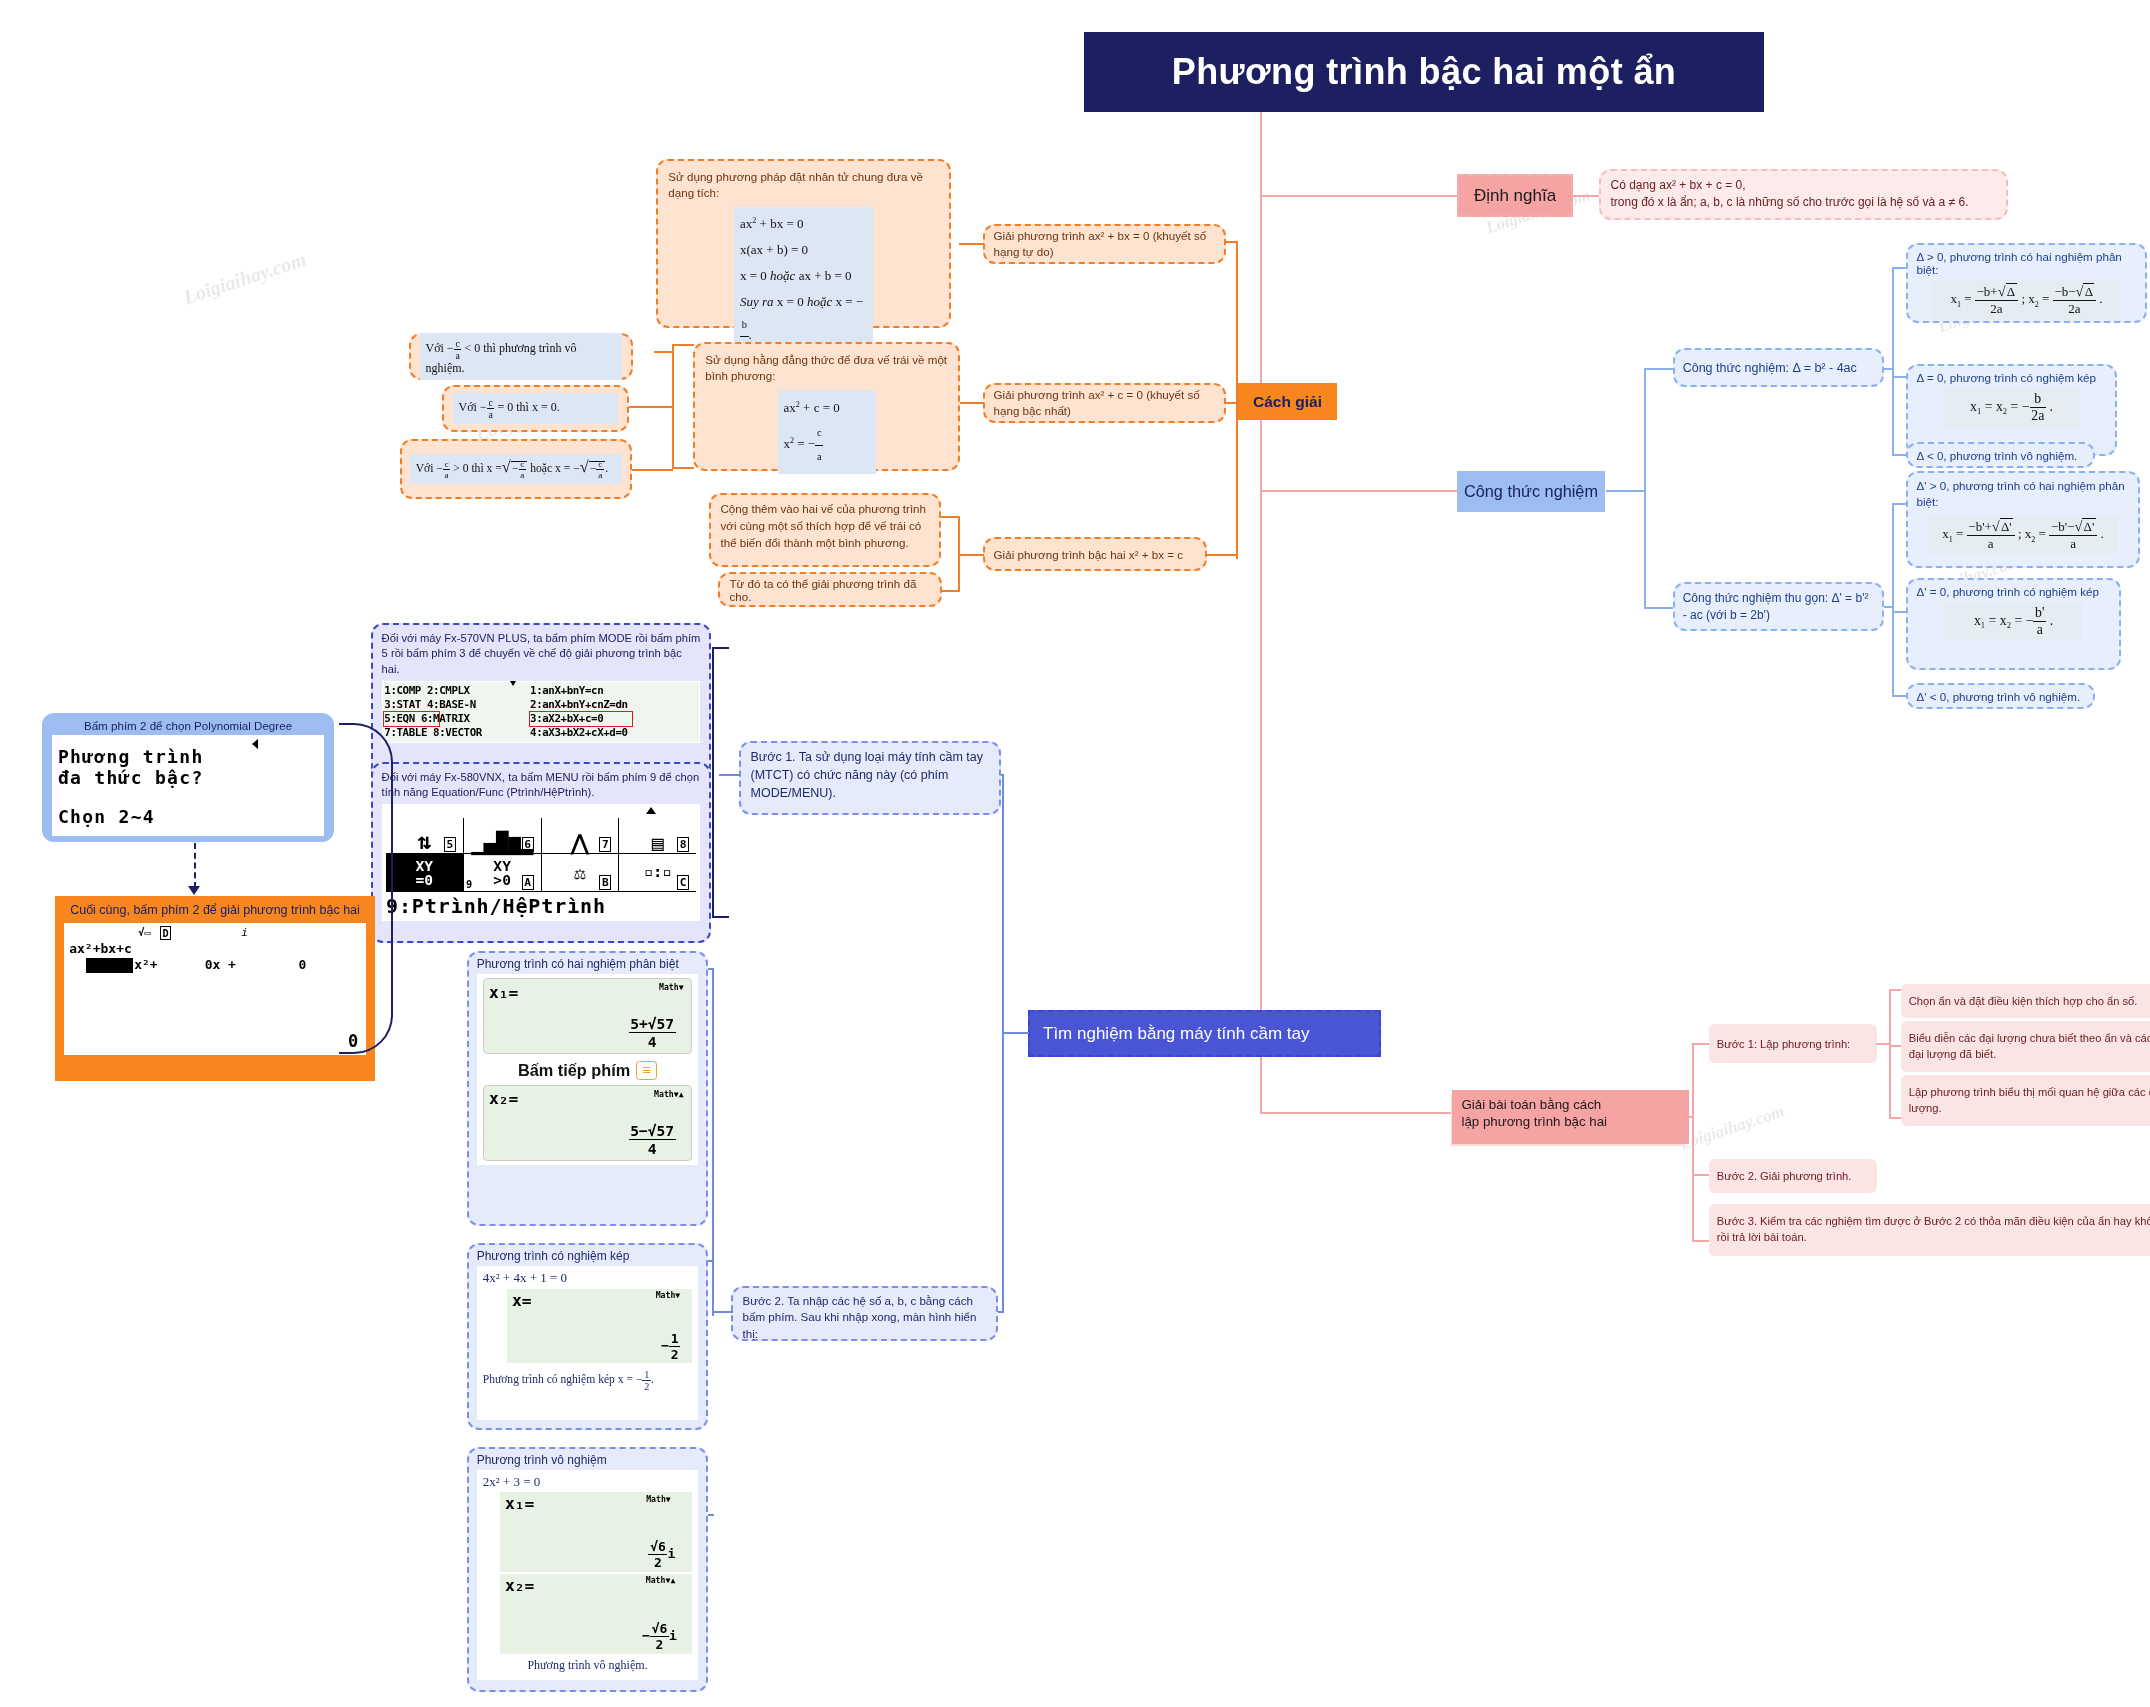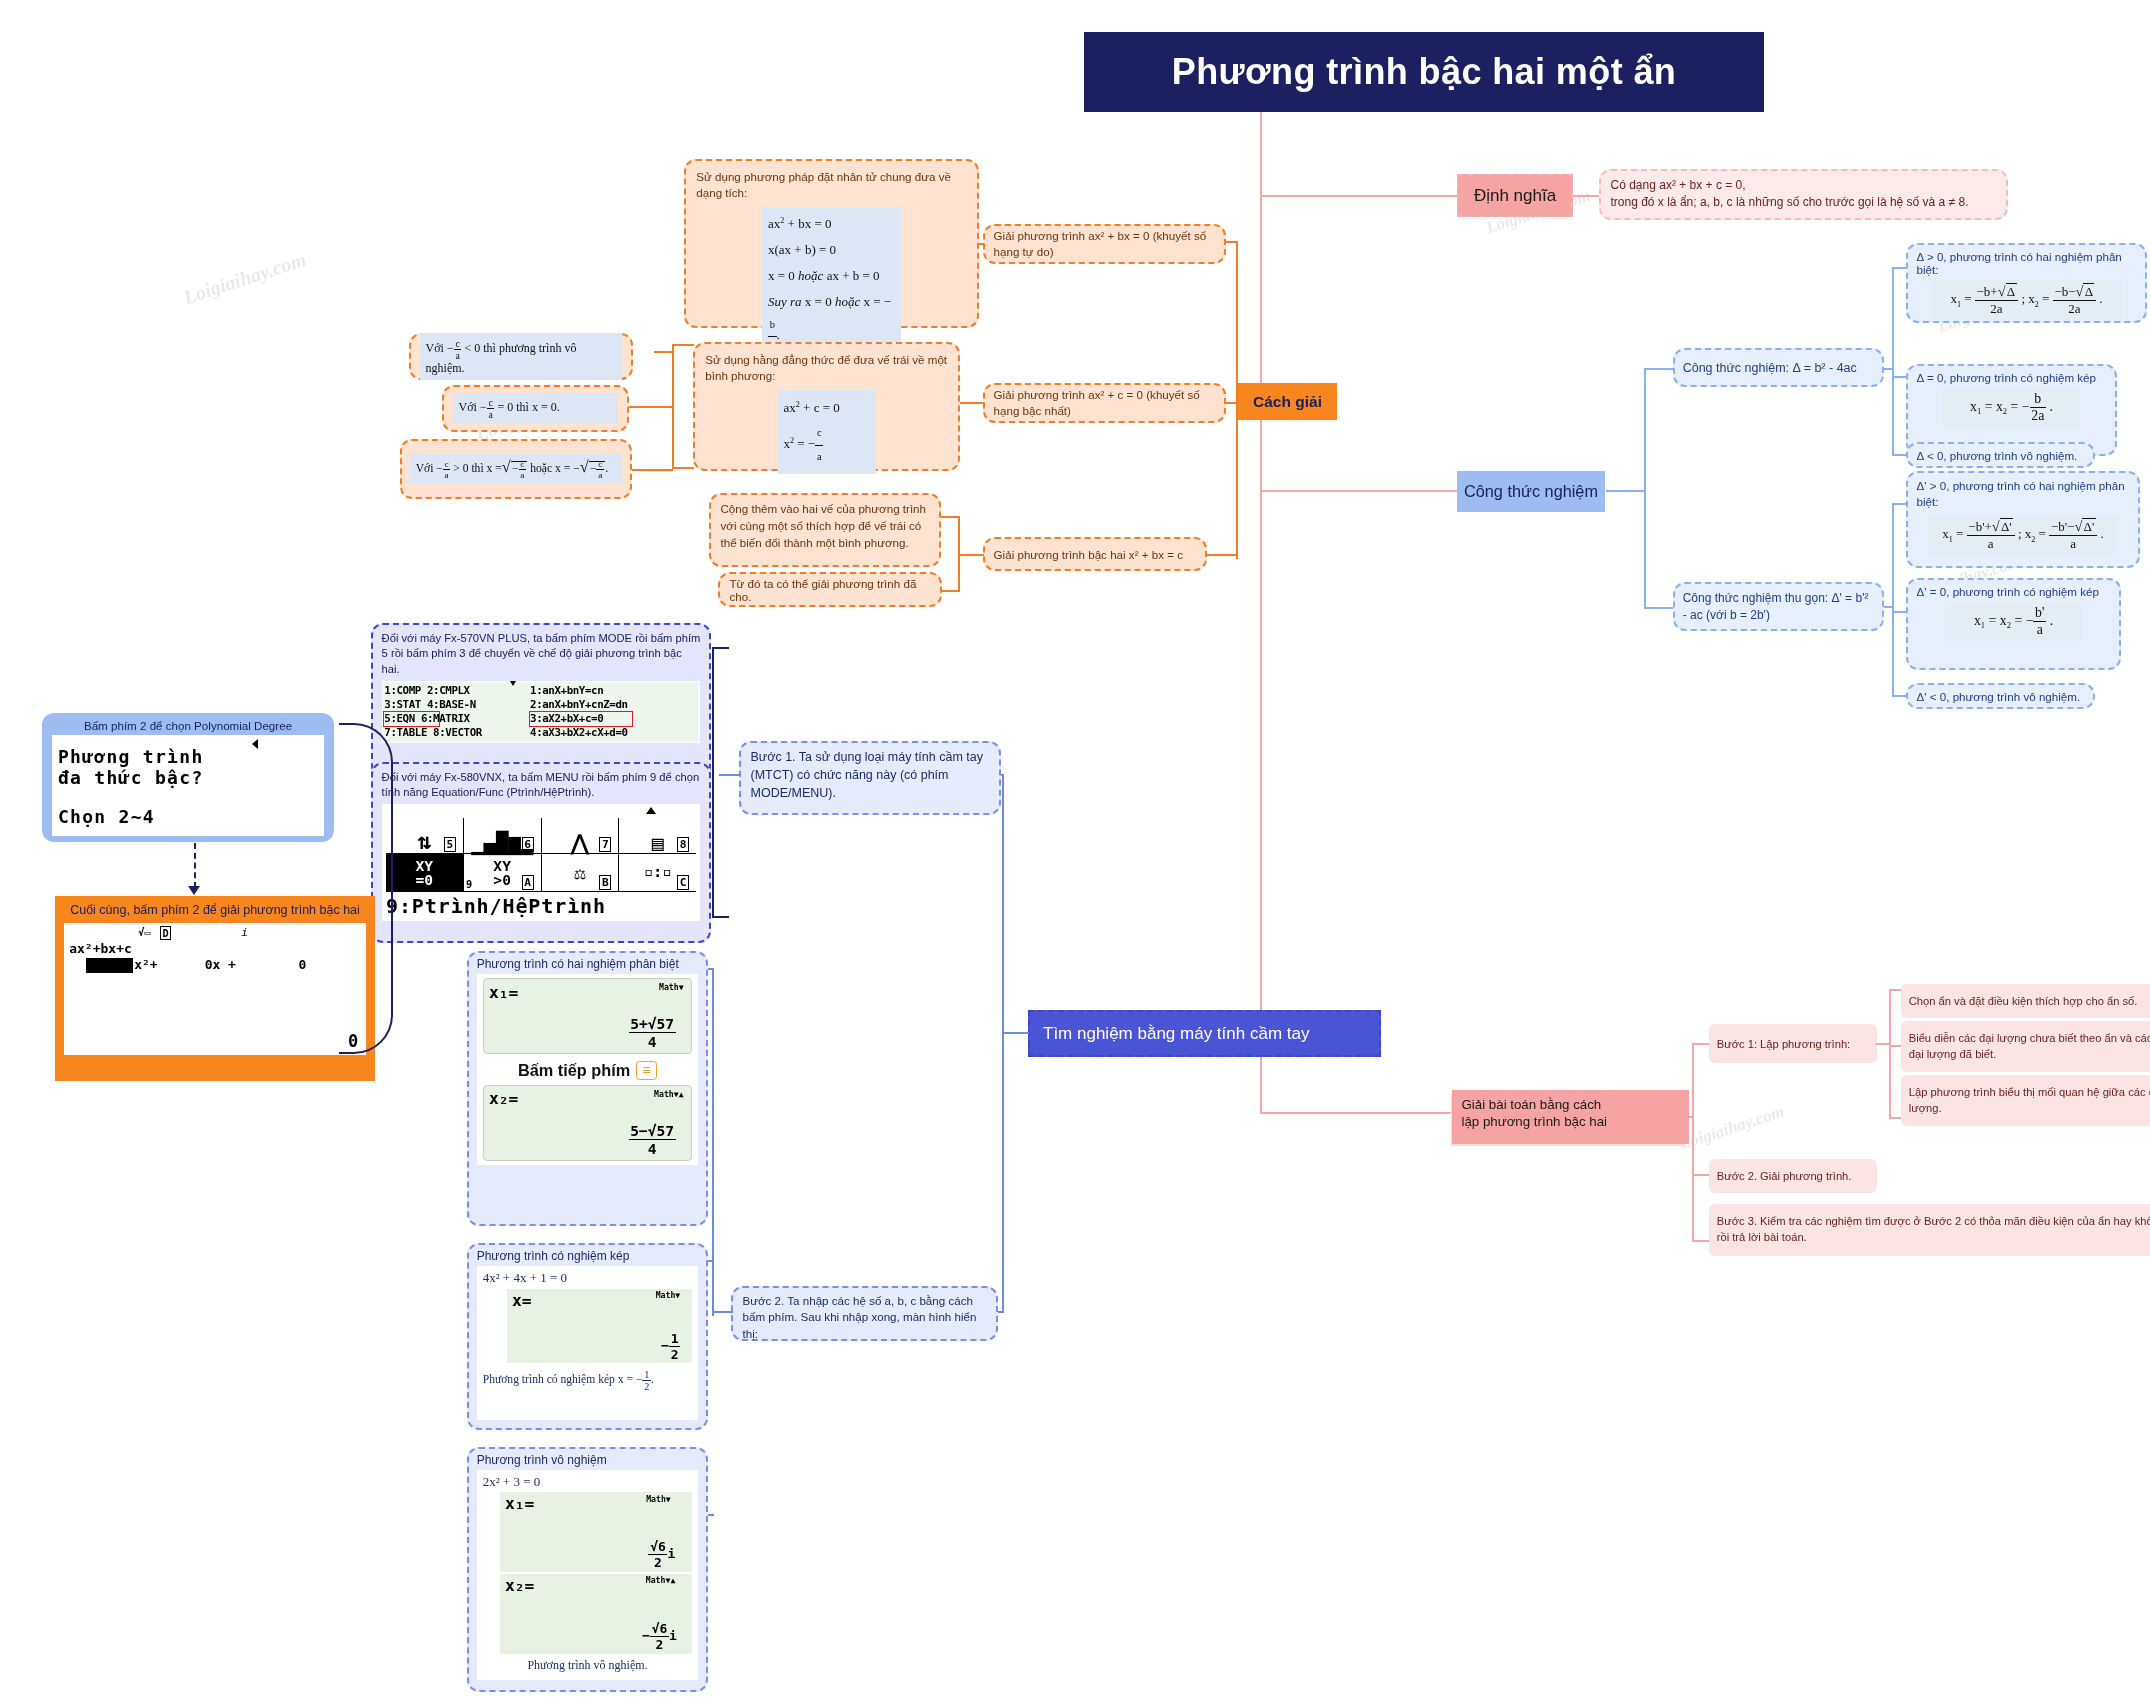--- a/index.html
+++ b/index.html
@@ -82,39 +82,39 @@
   <div class="ln pinkc" style="left:1260px;top:112px;width:2.2px;height:86px;"></div>
   <div class="ln pinkc" style="left:1260px;top:196px;width:2.2px;height:916px;"></div>
 
   <div class="ln pinkc" style="left:1260px;top:195px;width:198px;height:2.2px;"></div>
   <div class="node sq pink-solid" style="left:1457px;top:174px;width:116px;height:43px;display:flex;align-items:center;justify-content:center;">
     <span class="txt" style="font-size:17px;">Định nghĩa</span>
   </div>
   <div class="ln pinkc" style="left:1573px;top:195px;width:26px;height:2.2px;"></div>
   <div class="node rb pink-soft" style="left:1599px;top:169px;width:409px;height:51px;padding:6px 9.5px;">
     <div class="txt" style="font-size:12px;line-height:1.45;">Có dạng ax² + bx + c = 0,</div>
-    <div class="txt" style="font-size:12px;line-height:1.45;">trong đó x là ẩn; a, b, c là những số cho trước gọi là hệ số và a ≠ 8.</div>
+    <div class="txt" style="font-size:12px;line-height:1.45;">trong đó x là ẩn; a, b, c là những số cho trước gọi là hệ số và a ≠ 6.</div>
   </div>
 
   <div class="ln pinkc" style="left:1260px;top:400px;width:0px;height:0px;"></div>
   <div class="ln orangec" style="left:1239px;top:400px;width:47px;height:2.2px;"></div>
   <div class="node sq or-solid" style="left:1238px;top:383px;width:99px;height:37px;display:flex;align-items:center;justify-content:center;">
     <span class="txt" style="font-size:15.5px;font-weight:bold;">Cách giải</span>
   </div>
 
   <div class="ln orangec" style="left:1236px;top:241px;width:2.2px;height:318px;"></div>
   <div class="ln orangec" style="left:1118px;top:241px;width:120px;height:2.2px;"></div>
   <div class="ln orangec" style="left:1118px;top:402px;width:120px;height:2.2px;"></div>
   <div class="ln orangec" style="left:1118px;top:554px;width:120px;height:2.2px;"></div>
 
   <div class="node rb or-soft" style="left:983px;top:224px;width:243px;height:40px;padding:4.3px 8.6px;display:flex;align-items:center;">
     <span class="txt" style="font-size:11.6px;line-height:1.35;">Giải phương trình ax² + bx = 0 (khuyết số hạng tự do)</span>
   </div>
   <div class="ln orangec" style="left:959px;top:243px;width:25px;height:2.2px;"></div>
-  <div class="node rb or-soft" style="left:684px;top:159px;width:295px;height:169px;padding:7.7px 10.3px;">
+  <div class="node rb or-soft" style="left:656px;top:159px;width:295px;height:169px;padding:7.7px 10.3px;">
     <div class="txt" style="font-size:11.6px;line-height:1.45;">Sử dụng phương pháp đặt nhân tử chung đưa về dạng tích:</div>
     <div class="eqbox" style="width:127px;font-size:13px;line-height:2.0;text-align:left;">
       <div>ax<sup>2</sup> + bx = 0</div>
       <div>x(ax + b) = 0</div>
       <div>x = 0 <i>hoặc</i> ax + b = 0</div>
       <div><i>Suy ra</i> x = 0 <i>hoặc</i> x = −<span class="frac" style="font-size:.8em;"><span class="num">b</span><span class="den">a</span></span>.</div>
     </div>
   </div>
 
   <div class="node rb or-soft" style="left:983px;top:383px;width:243px;height:40px;padding:4.3px 8.6px;display:flex;align-items:center;">

